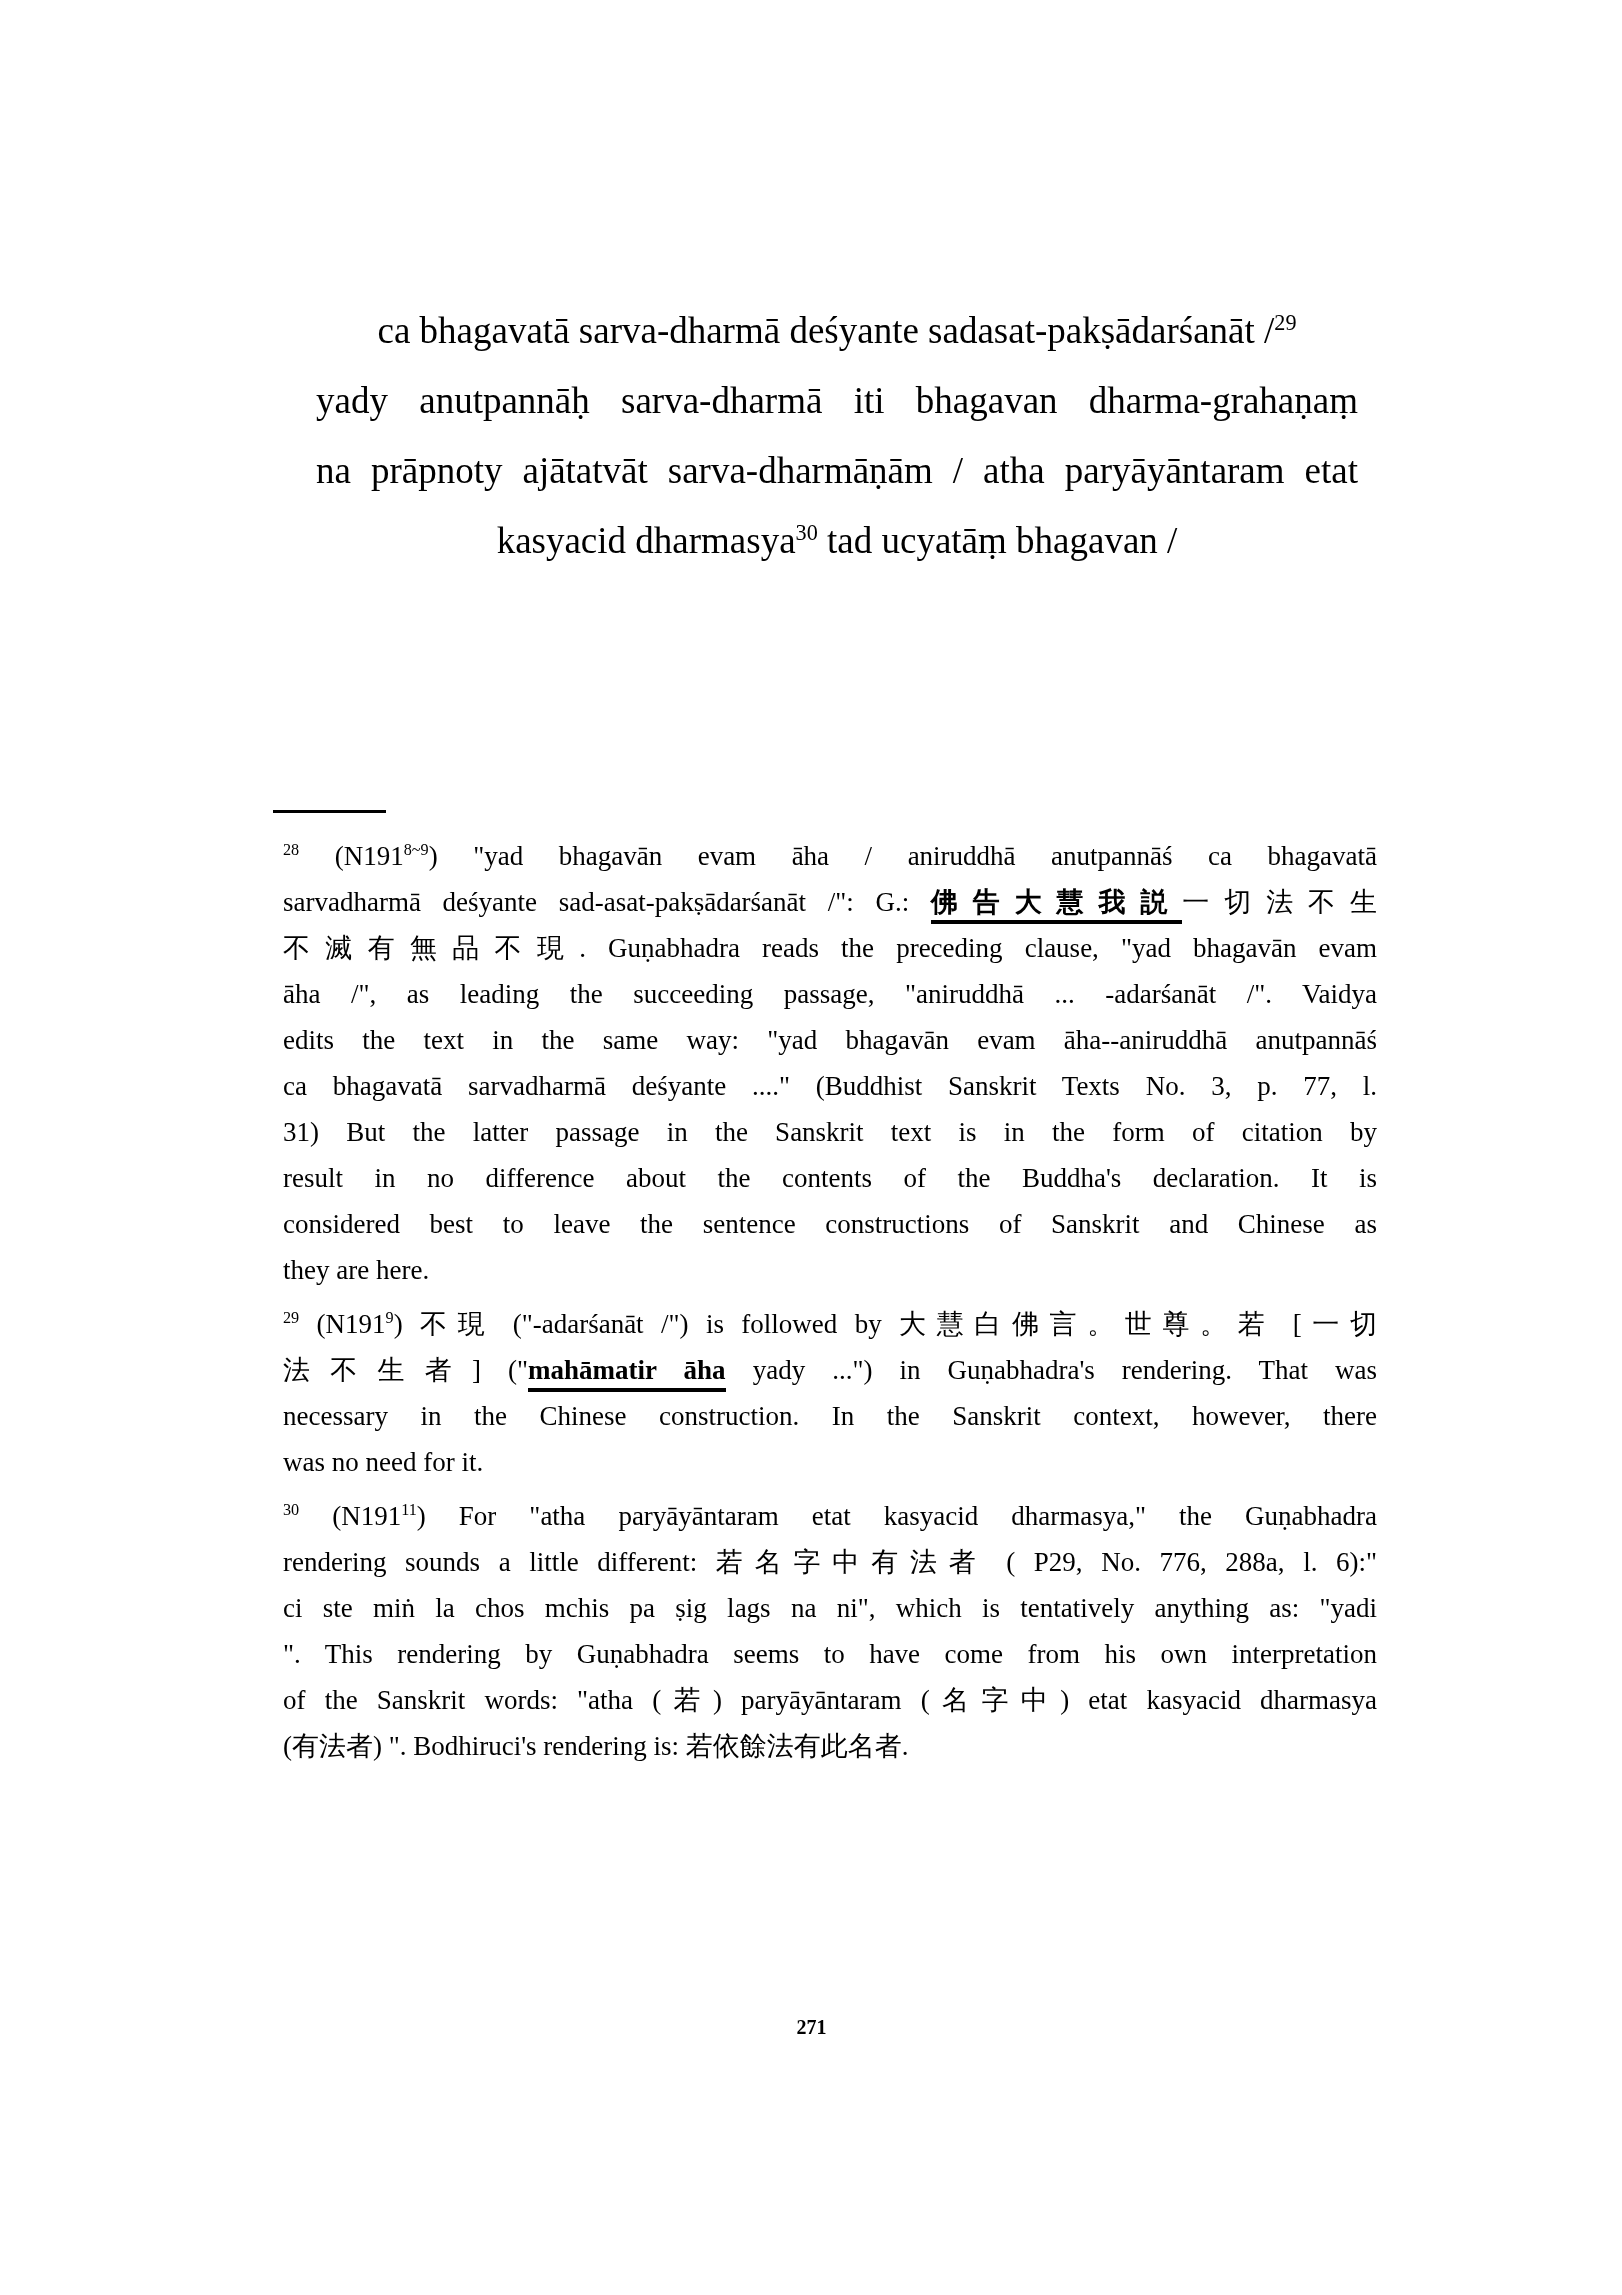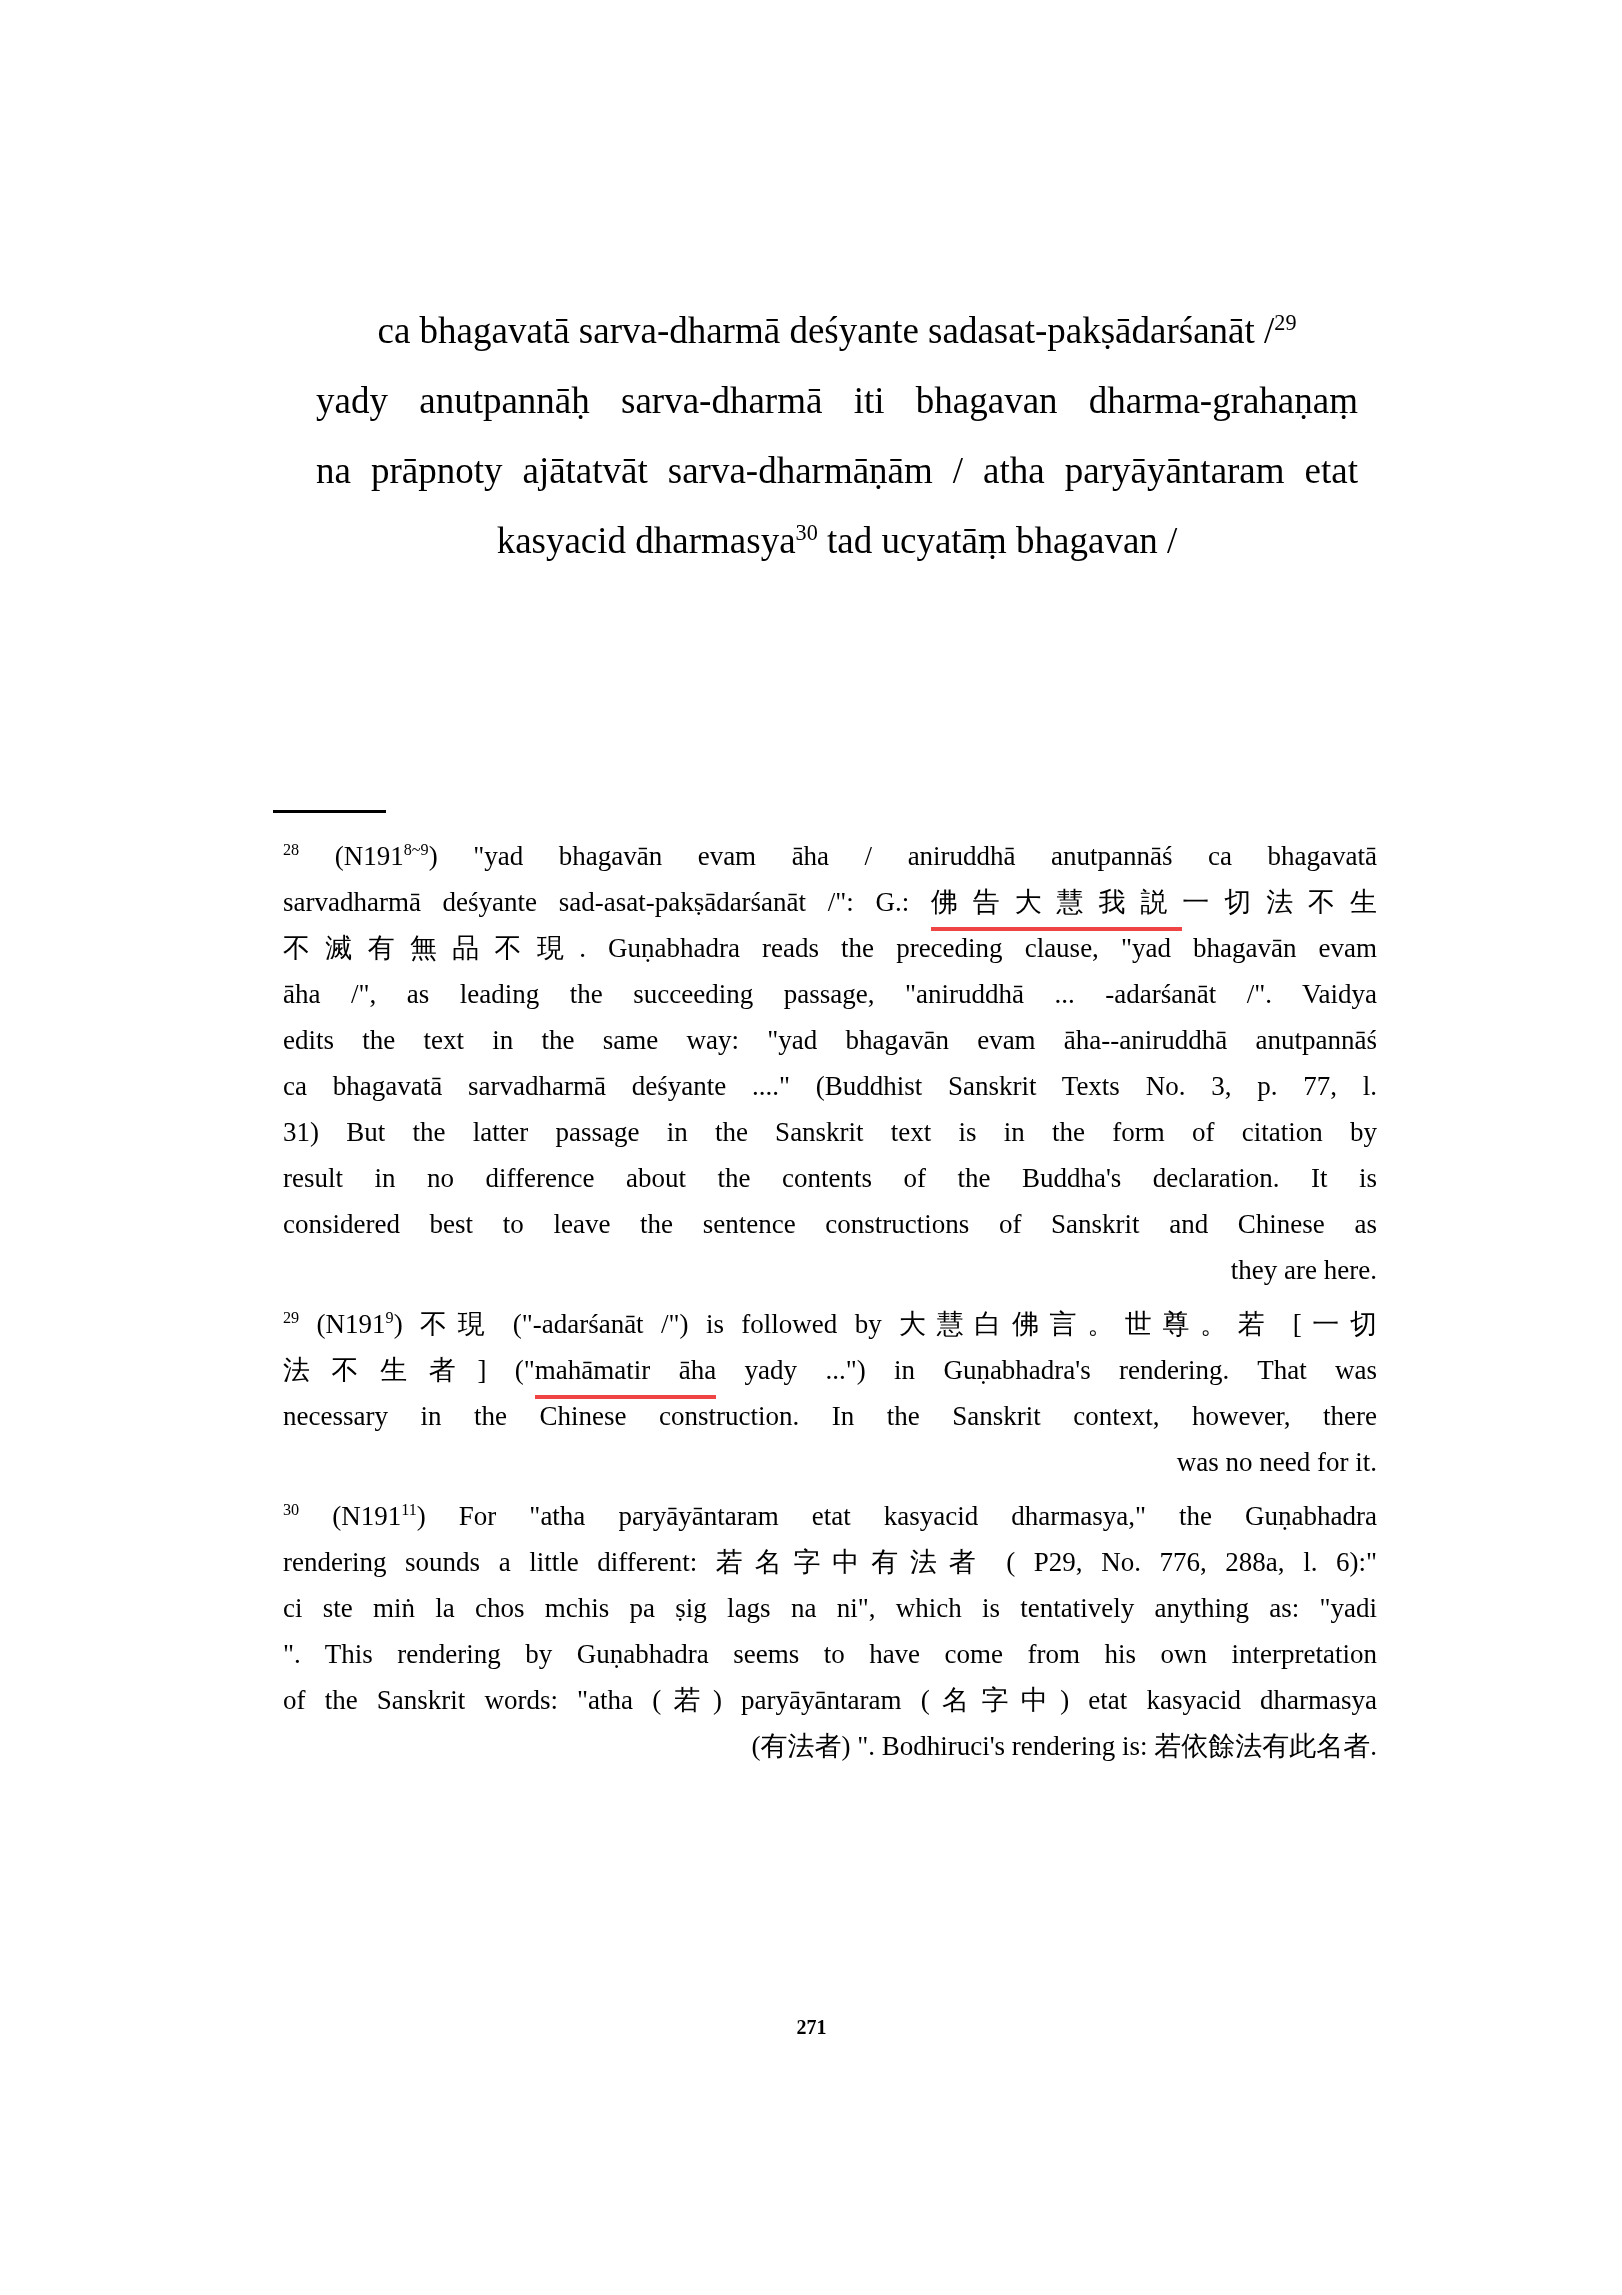--- a/index.html
+++ b/index.html
@@ -35,35 +35,36 @@
     height: 3.4px;
     background: #000;
   }
   .footnotes {
     position: absolute;
     left: 283px;
     top: 833px;
     width: 1094px;
     font-size: 27px;
   }
-  .footnotes .line { line-height: 46px; text-align: right; }
+  .footnotes .line { line-height: 46px; }
   .fn { margin-bottom: 8px; }
   
   .line.j {
     text-align: justify;
     text-align-last: justify;
   }
   .sup {
     vertical-align: super;
     font-size: 60%;
     line-height: 0;
   }
   .u {
-    border-bottom: 4px solid #ef4444;
-    padding-bottom: 10px;
+    border-bottom: 4px solid #000000;
+    padding-bottom: 3px;
+    font-weight: bold;
   }
   .page-number {
     position: absolute;
     left: 0;
     top: 2016px;
     width: 100%;
     text-align: center;
     font-size: 20px;
     font-weight: bold;
     font-family: "Liberation Serif", "DejaVu Serif", serif;

